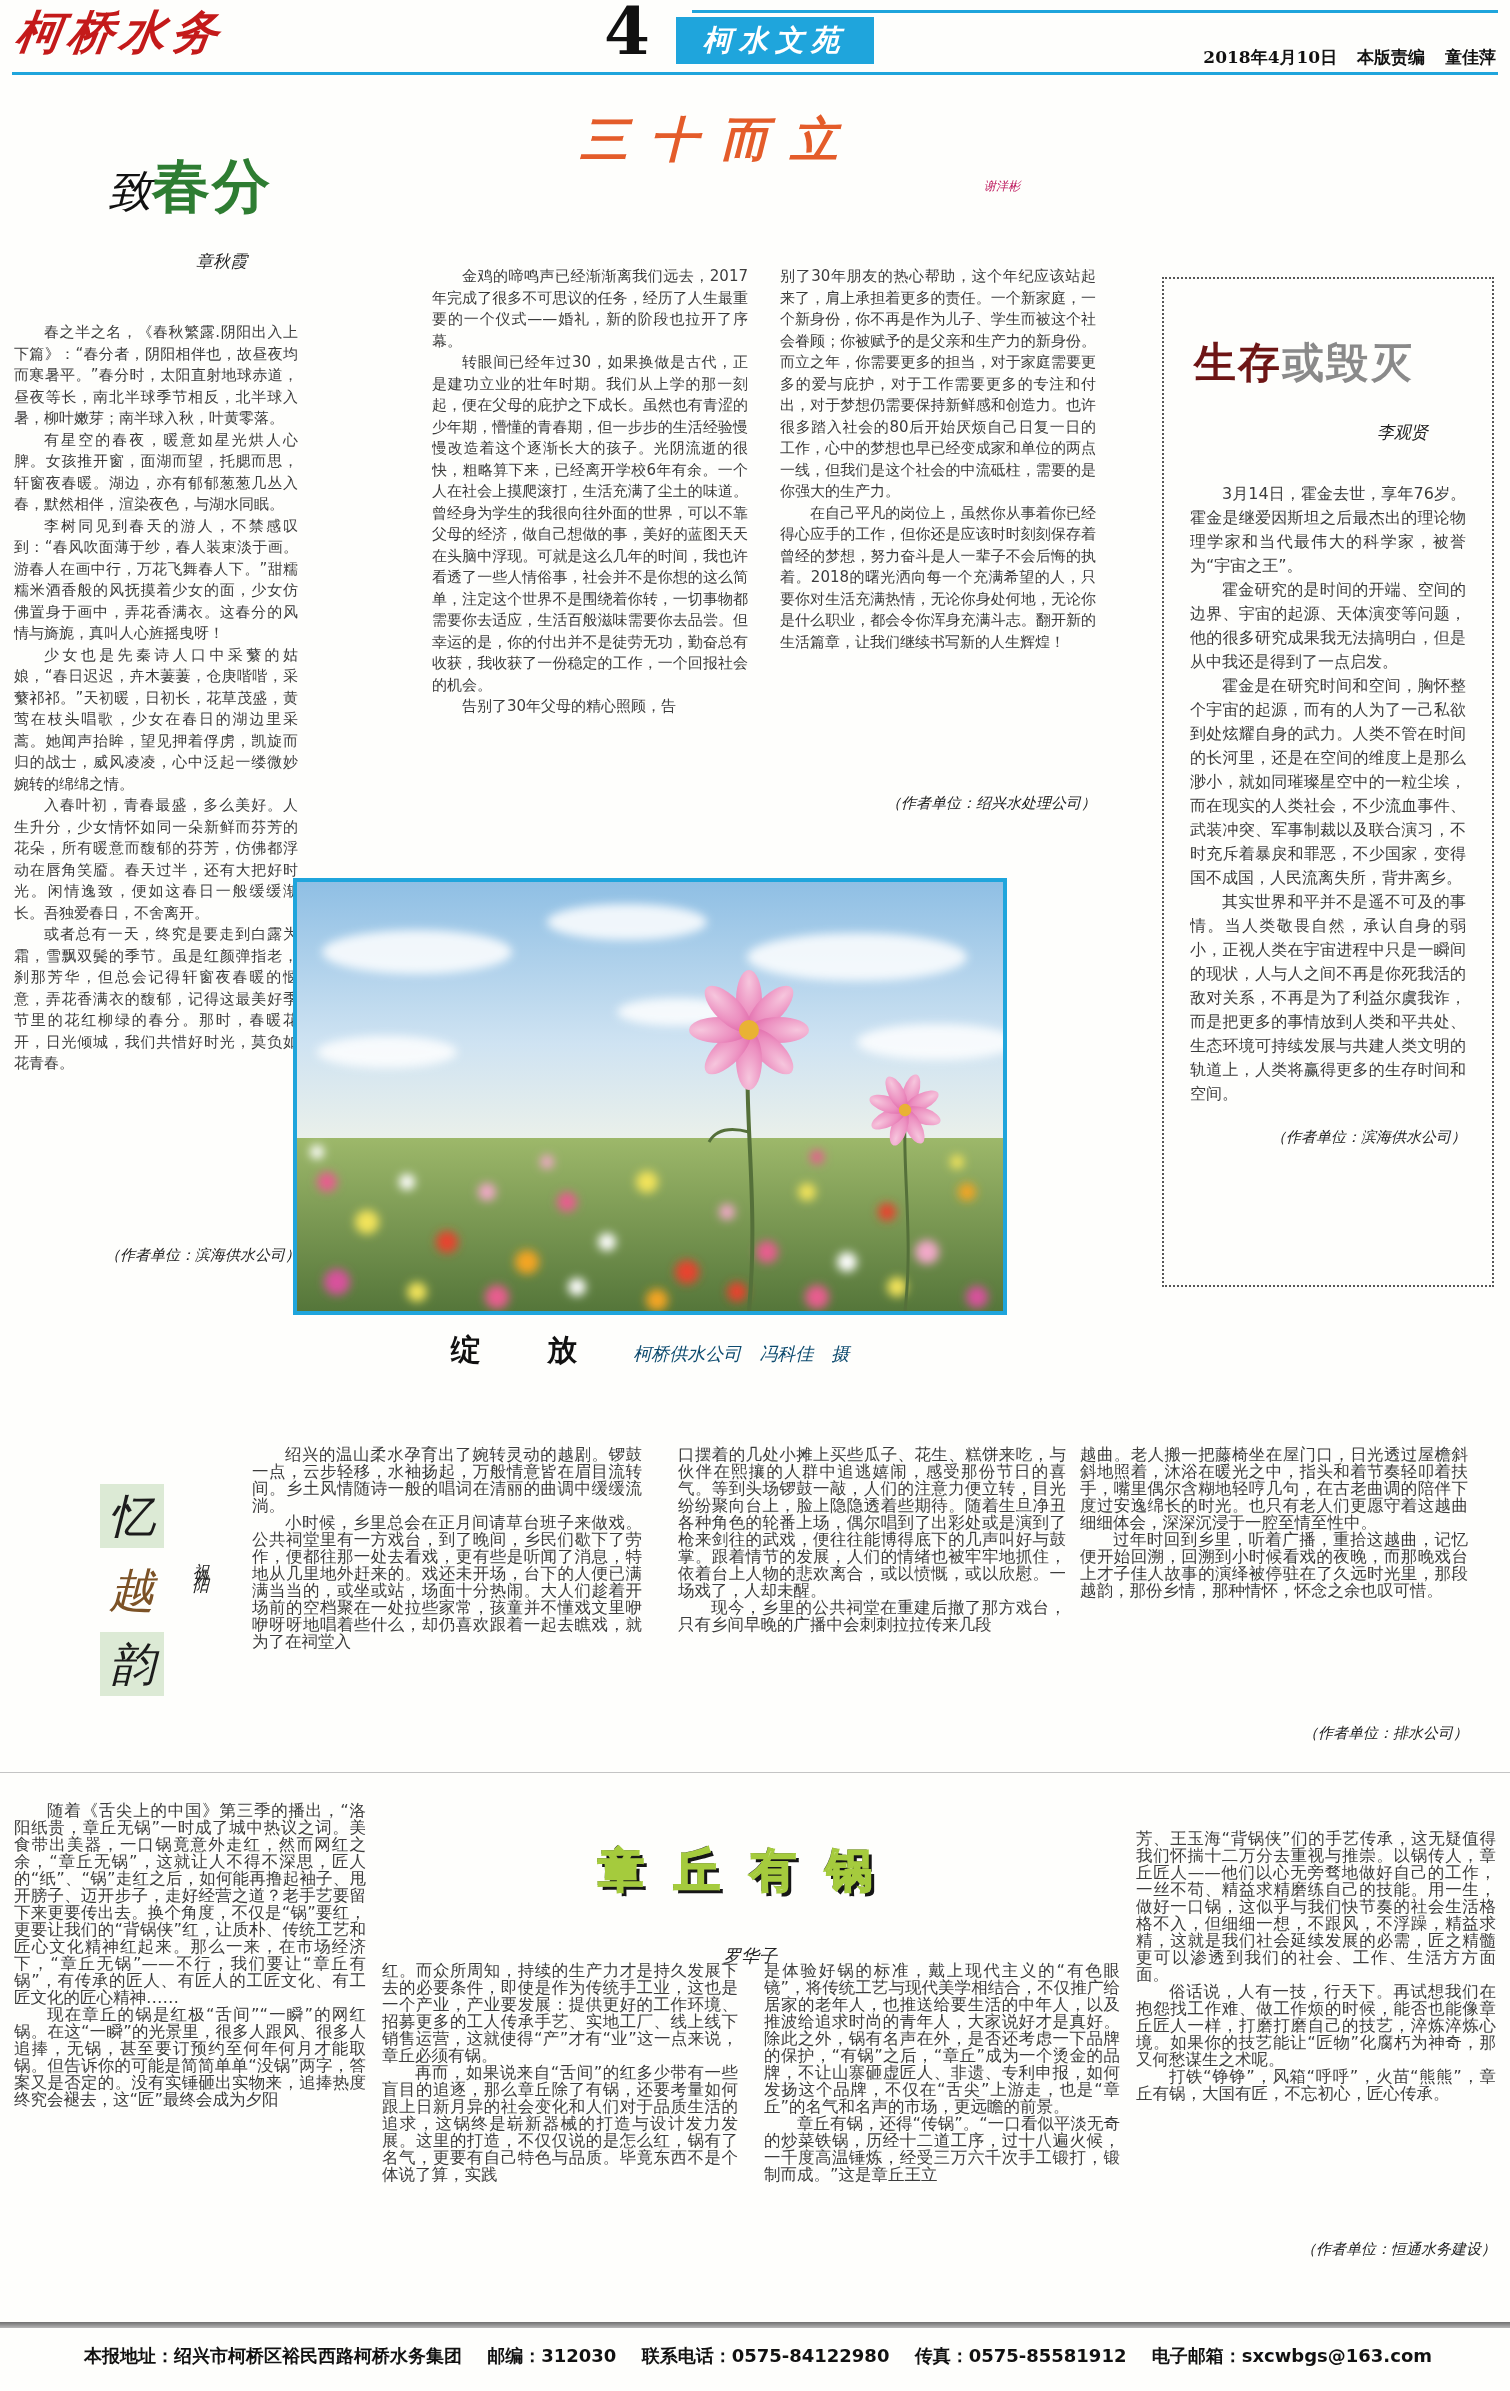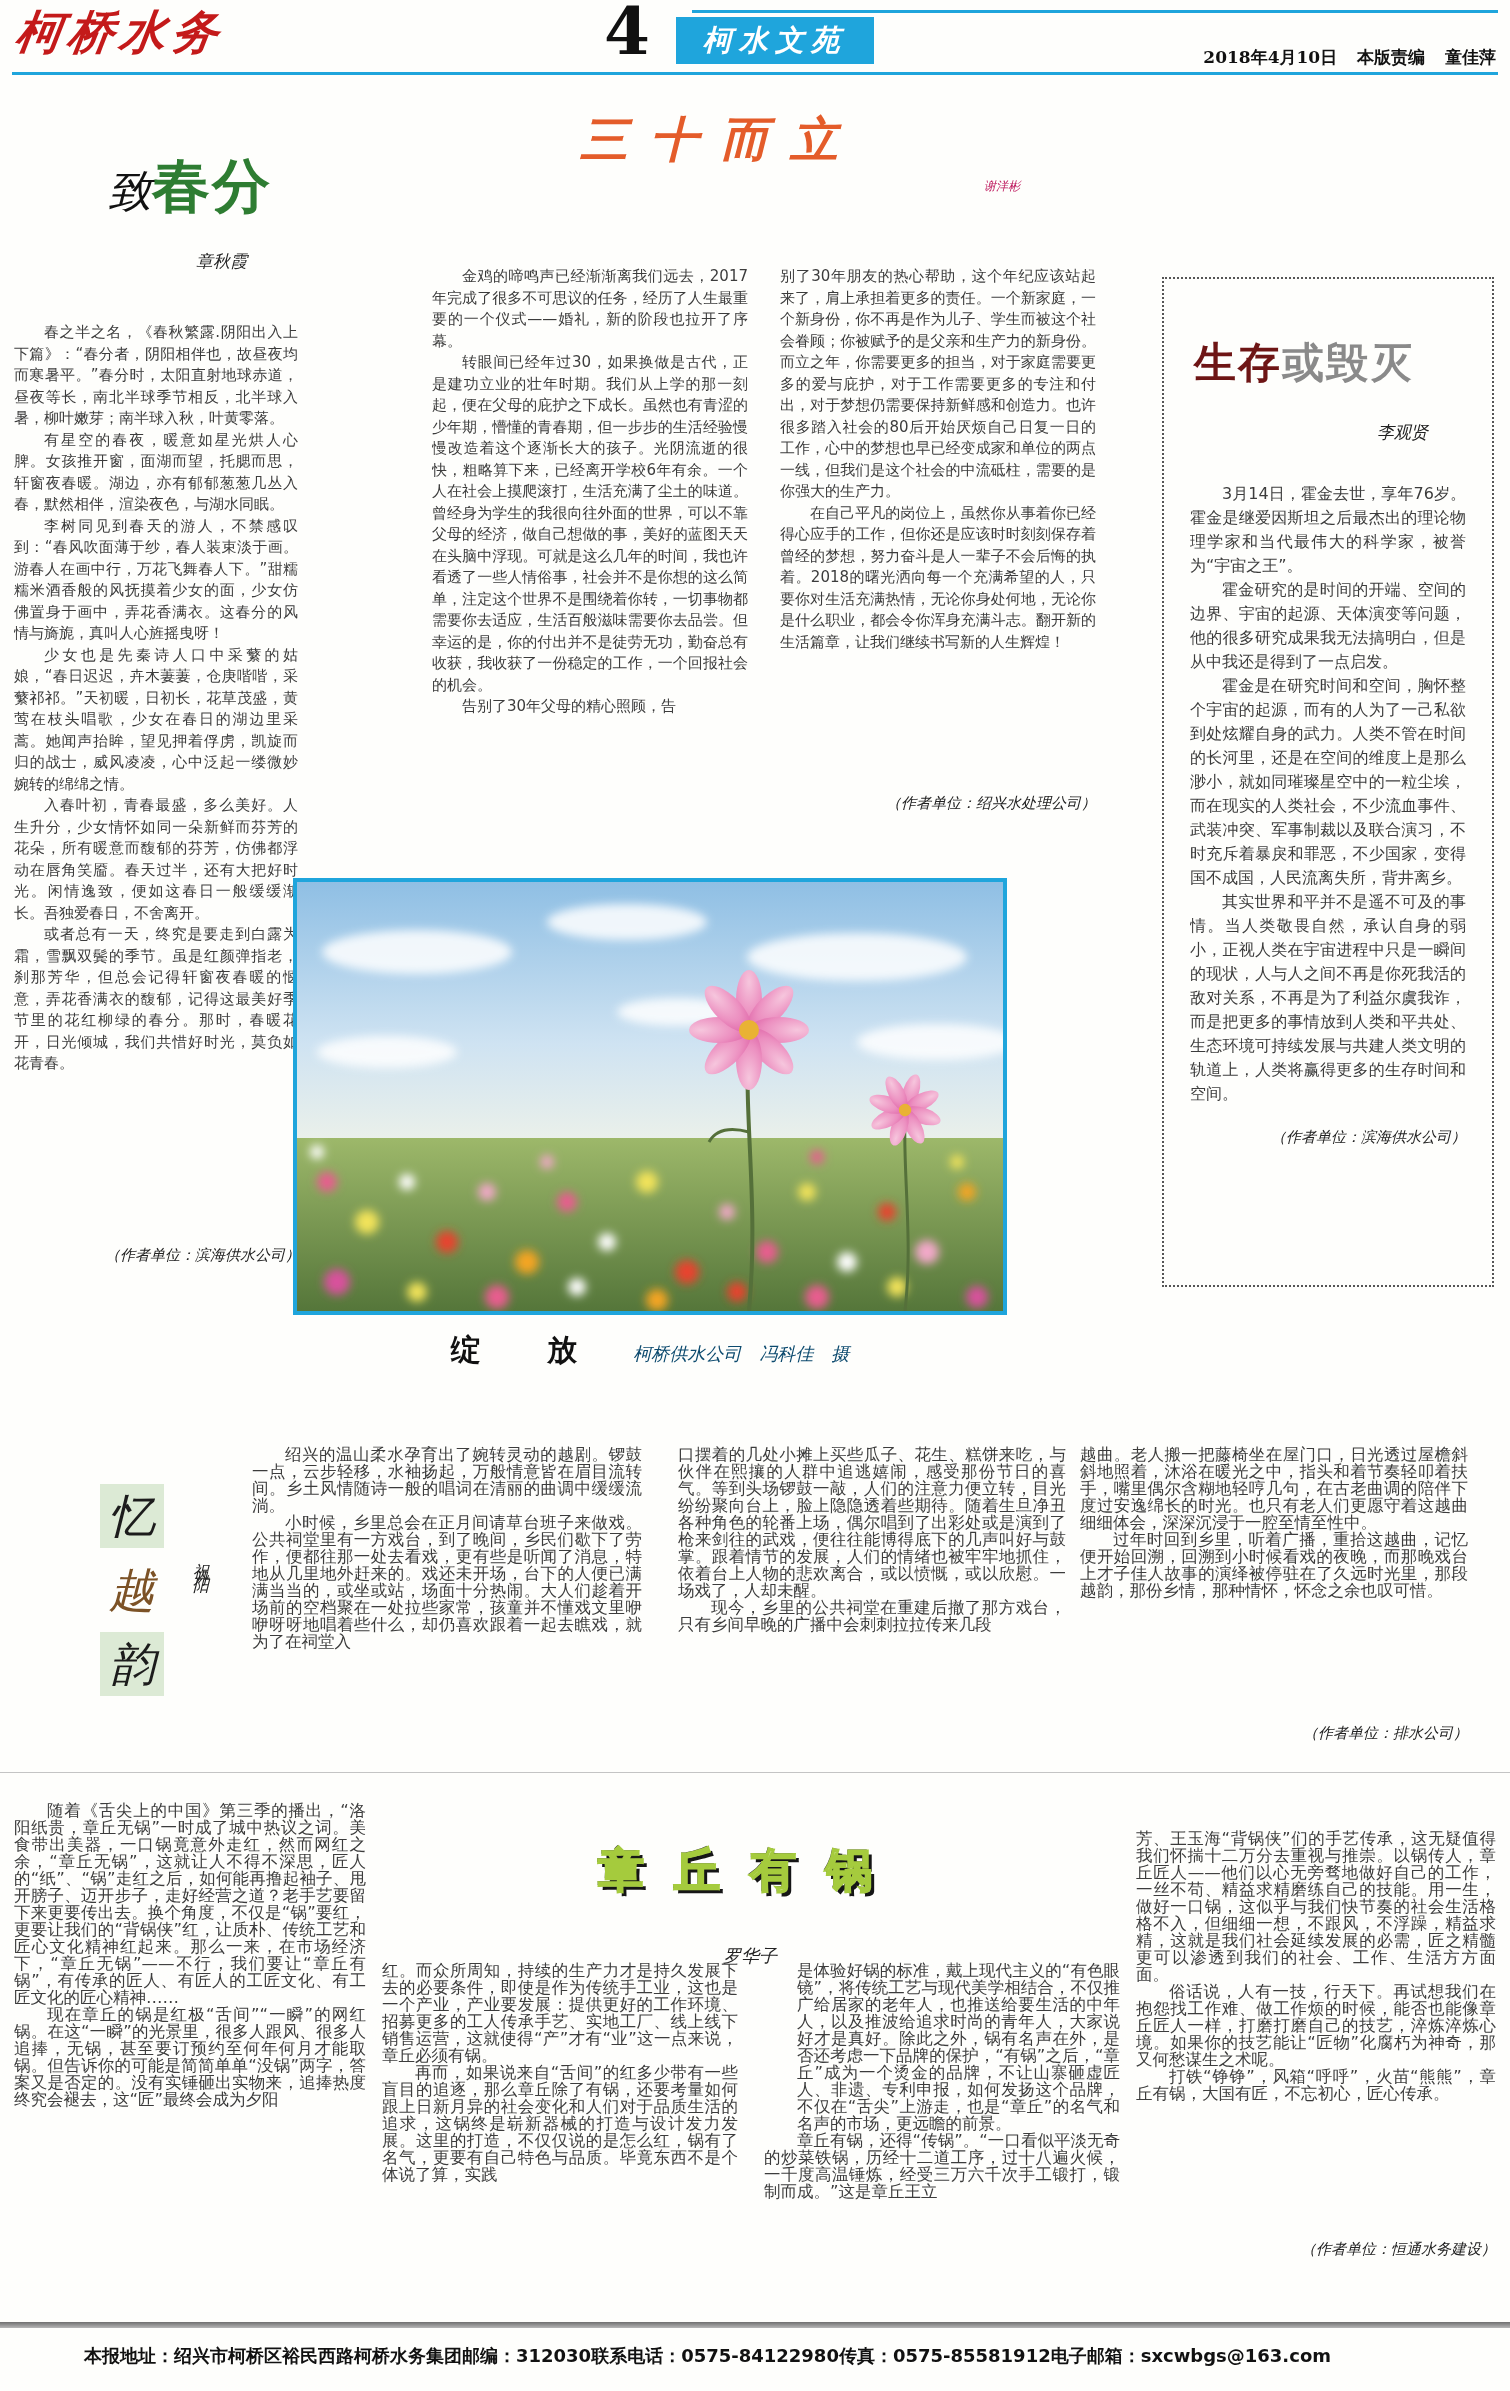--- a/index.html
+++ b/index.html
@@ -76,21 +76,21 @@
   .yy-brown{color:var(--brown-title,#7c5226);}
   .yy-author{left:190px;top:1550px;writing-mode:vertical-rl;font-size:16px;letter-spacing:8px;
              font-style:italic;font-family:"DejaVu Serif","Liberation Serif",serif;color:#222;}
   .yy-titleblock{left:100px;top:1484px;}
 
   
   .divider{left:0;top:1772px;width:1510px;height:1px;background:#c4c4c4;}
   .footer-bar{left:0;top:2322px;width:1510px;height:6px;
               background:linear-gradient(#6f6f6f,#b7b7b7);}
   .footer-row{left:0;top:2344px;width:1510px;box-sizing:border-box;padding:0 78px 0 84px;
-              display:flex;font-size:18px;font-weight:bold;color:#111;}
+              display:flex;justify-content:space-between;font-size:18px;font-weight:bold;color:#111;}
 
   
   .zq-title{left:380px;top:1840px;width:740px;text-align:center;font-size:46px;font-weight:bold;
             letter-spacing:30px;color:#fdfdf0;-webkit-text-stroke:2px var(--bubble-green,#a5cb3d);
             text-shadow:4px 4px 0 #161616,-1px -1px 0 #3a3a3a;
             font-family:"DejaVu Sans","Liberation Sans",sans-serif;}
   .zq-author{left:380px;top:1916px;width:740px;text-align:center;font-size:18px;font-style:italic;
              font-family:"DejaVu Serif","Liberation Serif",serif;color:#222;margin-top:28px;}
 </style>
 </head>
@@ -277,21 +277,21 @@
   <div class="abs zq-author">罗华子</div>
   <div class="body-col sz165" style="left:14px;top:1802px;width:352px;height:488px;">
     <p>随着《舌尖上的中国》第三季的播出，“洛阳纸贵，章丘无锅”一时成了城中热议之词。美食带出美器，一口锅竟意外走红，然而网红之余，“章丘无锅”，这就让人不得不深思，匠人的“纸”、“锅”走红之后，如何能再撸起袖子、甩开膀子、迈开步子，走好经营之道？老手艺要留下来更要传出去。换个角度，不仅是“锅”要红，更要让我们的“背锅侠”红，让质朴、传统工艺和匠心文化精神红起来。那么一来，在市场经济下，“章丘无锅”——不行，我们要让“章丘有锅”，有传承的匠人、有匠人的工匠文化、有工匠文化的匠心精神……</p>
     <p>现在章丘的锅是红极“舌间”“一瞬”的网红锅。在这“一瞬”的光景里，很多人跟风、很多人追捧，无锅，甚至要订预约至何年何月才能取锅。但告诉你的可能是简简单单“没锅”两字，答案又是否定的。没有实锤砸出实物来，追捧热度终究会褪去，这“匠”最终会成为夕阳</p>
   </div>
   <div class="body-col sz165" style="left:382px;top:1962px;width:356px;height:328px;">
     <p style="text-indent:0;">红。而众所周知，持续的生产力才是持久发展下去的必要条件，即使是作为传统手工业，这也是一个产业，产业要发展：提供更好的工作环境、招募更多的工人传承手艺、实地工厂、线上线下销售运营，这就使得“产”才有“业”这一点来说，章丘必须有锅。</p>
     <p>再而，如果说来自“舌间”的红多少带有一些盲目的追逐，那么章丘除了有锅，还要考量如何跟上日新月异的社会变化和人们对于品质生活的追求，这锅终是崭新器械的打造与设计发力发展。这里的打造，不仅仅说的是怎么红，锅有了名气，更要有自己特色与品质。毕竟东西不是个体说了算，实践</p>
   </div>
   <div class="body-col sz165" style="left:764px;top:1962px;width:356px;height:328px;">
-    <p style="text-indent:0;margin-left:33px;">是体验好锅的标准，戴上现代主义的“有色眼镜”，将传统工艺与现代美学相结合，不仅推广给居家的老年人，也推送给要生活的中年人，以及推波给追求时尚的青年人，大家说好才是真好。除此之外，锅有名声在外，是否还考虑一下品牌的保护，“有锅”之后，“章丘”成为一个烫金的品牌，不让山寨砸虚匠人、非遗、专利申报，如何发扬这个品牌，不仅在“舌尖”上游走，也是“章丘”的名气和名声的市场，更远瞻的前景。</p>
+    <p style="text-indent:0;">是体验好锅的标准，戴上现代主义的“有色眼镜”，将传统工艺与现代美学相结合，不仅推广给居家的老年人，也推送给要生活的中年人，以及推波给追求时尚的青年人，大家说好才是真好。除此之外，锅有名声在外，是否还考虑一下品牌的保护，“有锅”之后，“章丘”成为一个烫金的品牌，不让山寨砸虚匠人、非遗、专利申报，如何发扬这个品牌，不仅在“舌尖”上游走，也是“章丘”的名气和名声的市场，更远瞻的前景。</p>
     <p>章丘有锅，还得“传锅”。“一口看似平淡无奇的炒菜铁锅，历经十二道工序，过十八遍火候，一千度高温锤炼，经受三万六千次手工锻打，锻制而成。”这是章丘王立</p>
   </div>
   <div class="body-col sz165" style="left:1136px;top:1802px;width:360px;height:432px;margin-top:28px;">
     <p style="text-indent:0;">芳、王玉海“背锅侠”们的手艺传承，这无疑值得我们怀揣十二万分去重视与推崇。以锅传人，章丘匠人——他们以心无旁骛地做好自己的工作，一丝不苟、精益求精磨练自己的技能。用一生，做好一口锅，这似乎与我们快节奏的社会生活格格不入，但细细一想，不跟风，不浮躁，精益求精，这就是我们社会延续发展的必需，匠之精髓更可以渗透到我们的社会、工作、生活方方面面。</p>
     <p>俗话说，人有一技，行天下。再试想我们在抱怨找工作难、做工作烦的时候，能否也能像章丘匠人一样，打磨打磨自己的技艺，淬炼淬炼心境。如果你的技艺能让“匠物”化腐朽为神奇，那又何愁谋生之术呢。</p>
     <p>打铁“铮铮”，风箱“呼呼”，火苗“熊熊”，章丘有锅，大国有匠，不忘初心，匠心传承。</p>
   </div>
   <div class="credit" style="left:1136px;top:2240px;width:360px;">（作者单位：恒通水务建设）</div>
 
   <div class="abs footer-bar"></div>

